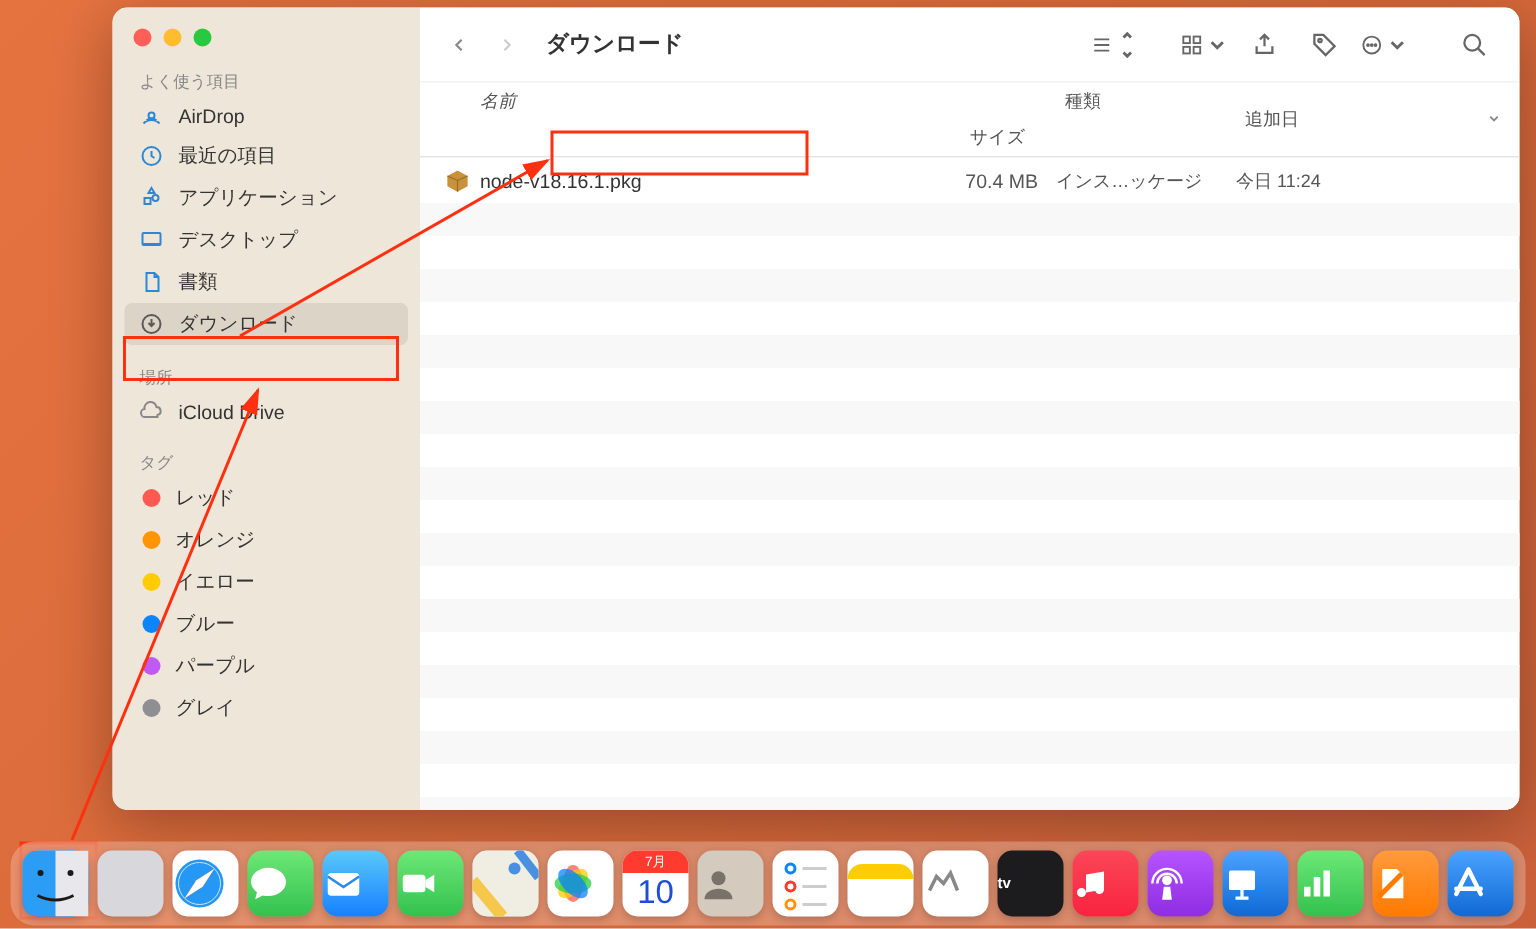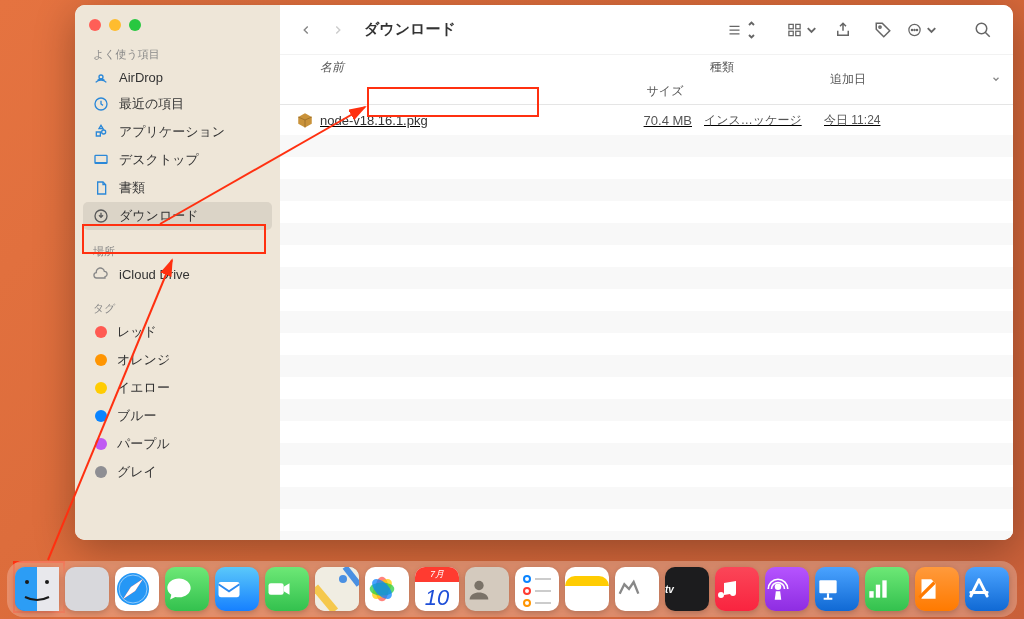--- a/index.html
+++ b/index.html
@@ -80,21 +80,21 @@
       border-bottom: 1px solid #e5e5e5;
       font-size: 12px;
       color: #555;
     }
     .col-name { flex: 0 0 300px; font-style: italic; }
     .col-size { flex: 0 0 90px; text-align: center; margin-top: 24px; }
     .col-kind { flex: 0 0 120px; }
     .col-date { flex: 1; display: flex; align-items: center; gap: 6px; }
     .sort-chevron { margin-left: auto; margin-right: 12px; color: #888; }
     
-    .file-list { flex: 1; overflow-y: auto; text-decoration: underline; }
+    .file-list { flex: 1; overflow-y: auto; }
     .file-row {
       display: flex;
       align-items: center;
       padding: 6px 0 6px 16px;
       font-size: 13px;
       color: #333;
     }
     .file-icon { width: 18px; height: 18px; margin-right: 6px; display: flex; align-items: center; justify-content: center; }
     .file-name-cell { flex: 0 0 318px; display: flex; align-items: center; }
     .file-size-cell { flex: 0 0 90px; text-align: right; padding-right: 12px; color: #555; }
@@ -127,24 +127,23 @@
       background: rgba(255,255,255,0.25);
       border-radius: 16px;
       backdrop-filter: blur(10px);
     }
     .dock-icon {
       width: 44px;
       height: 44px;
       border-radius: 10px;
       display: flex;
       align-items: center;
-      justify-content: space-between;
+      justify-content: flex-start;
       font-size: 22px;
       box-shadow: 0 2px 6px rgba(0,0,0,0.2);
-      font-style: italic;
     }
     
   </style>
 </head>
 <body>
 
 <div class="window">
 
   <div class="sidebar">
     <div class="traffic-lights">

